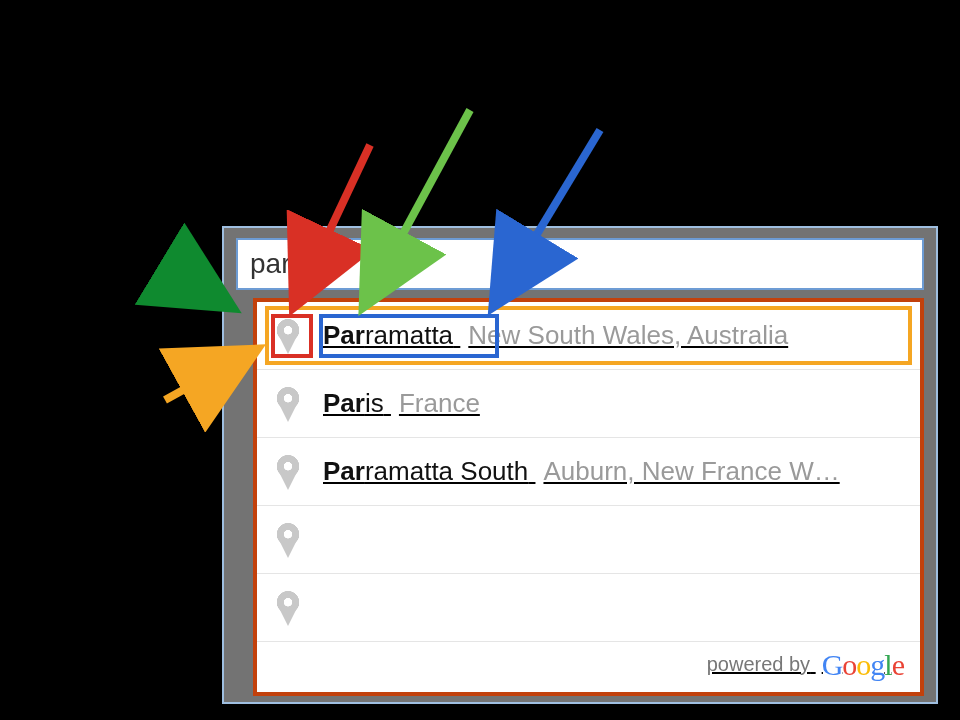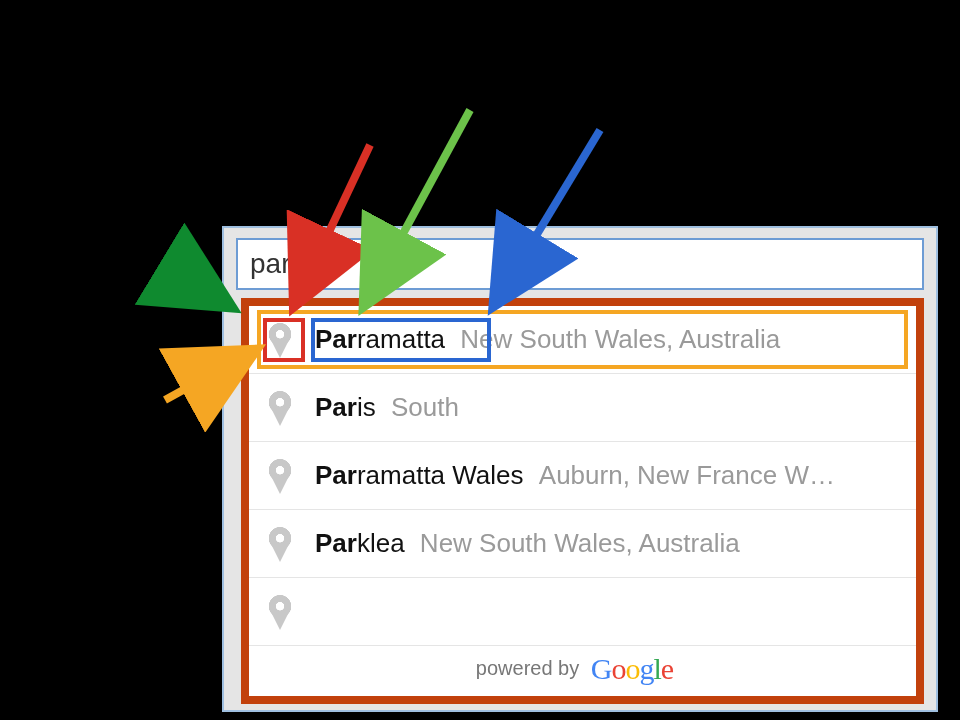--- a/index.html
+++ b/index.html
@@ -9,21 +9,21 @@
     font-family: Arial, Helvetica, sans-serif;
     position: relative;
     overflow: hidden;
   }
 
   .panel {
     position: absolute;
     left: 222px;
     top: 226px;
     width: 716px;
-    background: #e5e5e5;
+    background: #737373;
     border: 2px solid #9fbfe0;
   }
 
   .search-box {
     margin: 10px 12px 8px 12px;
     height: 52px;
     background: #fff;
     border: 2px solid #6d9cd4;
     display: flex;
     align-items: center;
@@ -37,24 +37,25 @@
   .caret {
     display: inline-block;
     width: 1px;
     height: 30px;
     background: #000;
     margin-left: 2px;
     vertical-align: middle;
   }
 
   .dropdown {
-    margin: 0 12px 6px 17px;
+    margin: 0 12px 6px 29px;
     background: #fff;
-    border: 8px solid #c2410c;
-    position: relative;
+    border: 4px solid #c2410c;
+    position: relative;
+    text-decoration: underline;
   }
 
   .item {
     display: flex;
     align-items: center;
     height: 68px;
     padding: 0 18px;
     border-bottom: 1px solid #e5e5e5;
     position: relative;
   }
@@ -109,21 +110,21 @@
   }
   .hl-blue {
     position: absolute;
     left: 62px; top: 12px;
     width: 180px; height: 44px;
     border: 4px solid #2a66d1;
     pointer-events: none;
   }
 
   .footer {
-    text-align: center;
+    text-align: right;
     padding: 6px 16px 10px 0;
     font-size: 20px;
     color: #777;
   }
   .g-logo { font-family: Georgia, 'Times New Roman', serif; font-size: 30px; font-weight: 500; letter-spacing: -1px; vertical-align: -4px; margin-left: 6px; }
   .g1 { color: #4285F4; }
   .g2 { color: #EA4335; }
   .g3 { color: #FBBC05; }
   .g4 { color: #4285F4; }
   .g5 { color: #34A853; }
@@ -157,38 +158,34 @@
       <div class="text">
         <span class="main"><b>Par</b><span>ramatta</span></span>
         <span class="secondary">New South Wales, Australia</span>
       </div>
     </div>
 
     <div class="item">
       <div class="marker"></div>
       <div class="text">
         <span class="main"><b>Par</b><span>is</span></span>
-        <span class="secondary">South</span>
+        <span class="secondary">France</span>
       </div>
     </div>
 
     <div class="item">
       <div class="marker"></div>
       <div class="text">
-        <span class="main"><b>Par</b><span>ramatta Wales</span></span>
+        <span class="main"><b>Par</b><span>ramatta South</span></span>
         <span class="secondary">Auburn, New France W…</span>
       </div>
     </div>
 
     <div class="item">
       <div class="marker"></div>
-      <div class="text">
-        <span class="main"><b>Par</b><span>klea</span></span>
-        <span class="secondary">New South Wales, Australia</span>
-      </div>
     </div>
 
     <div class="item">
       <div class="marker"></div>
     </div>
 
     <div class="footer">
       <span>powered by</span>
       <span class="g-logo"><span class="g1">G</span><span class="g2">o</span><span class="g3">o</span><span class="g4">g</span><span class="g5">l</span><span class="g6">e</span></span>
     </div>

